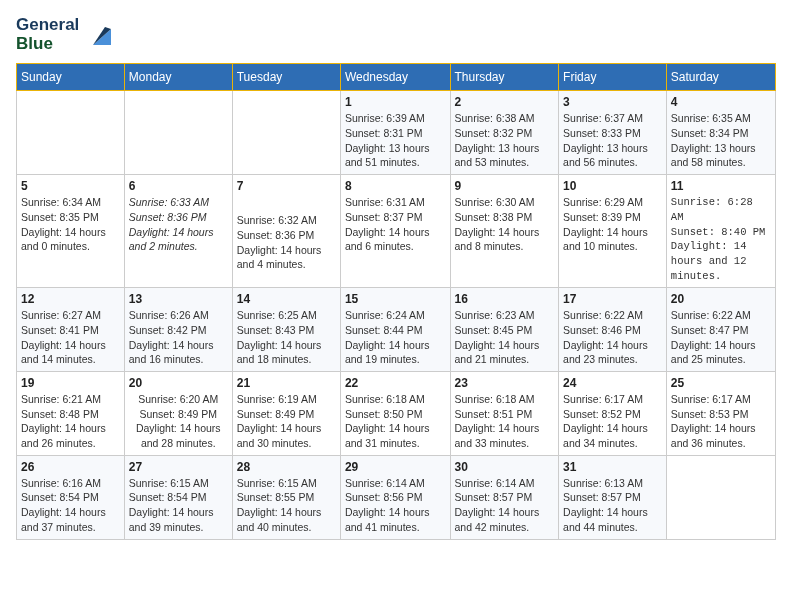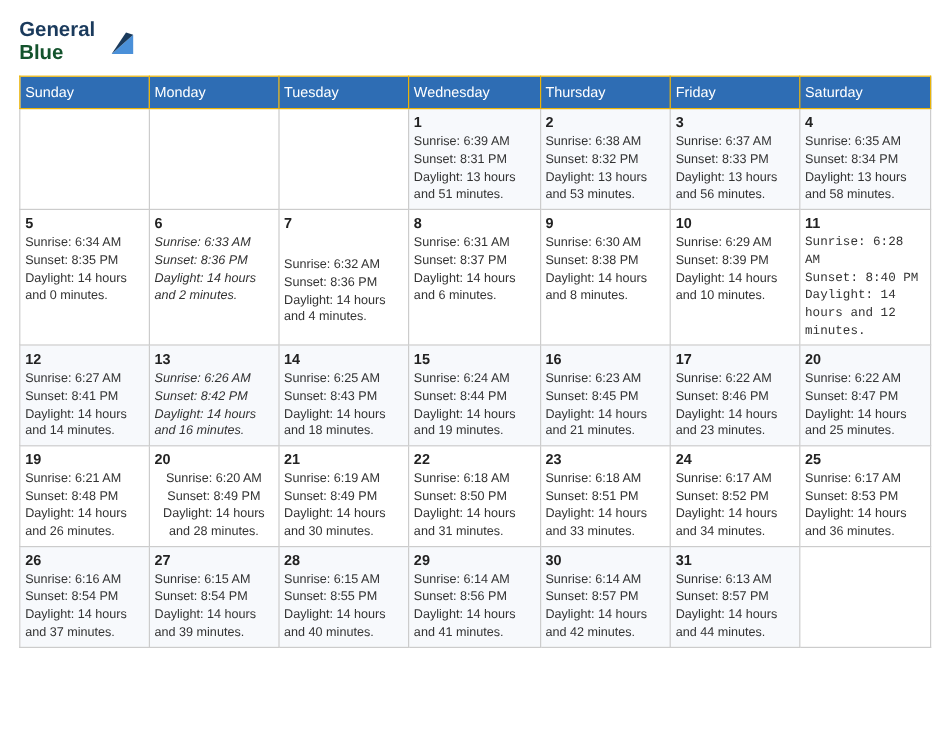--- a/index.html
+++ b/index.html
@@ -187,21 +187,21 @@
       </tr>
       <tr>
         <td>
           <div class="day-num">12</div>
           <div class="day-info" style="white-space: pre-line;">Sunrise: 6:27 AM
 Sunset: 8:41 PM
 Daylight: 14 hours and 14 minutes.</div>
         </td>
         <td>
           <div class="day-num">13</div>
-          <div class="day-info" style="white-space: pre-line; font-style: italic;">Sunrise: 6:26 AM
+          <div class="day-info" style="white-space: pre-line;">Sunrise: 6:26 AM
 Sunset: 8:42 PM
 Daylight: 14 hours and 16 minutes.</div>
         </td>
         <td>
           <div class="day-num">14</div>
           <div class="day-info" style="white-space: pre-line;">Sunrise: 6:25 AM
 Sunset: 8:43 PM
 Daylight: 14 hours and 18 minutes.</div>
         </td>
         <td>

